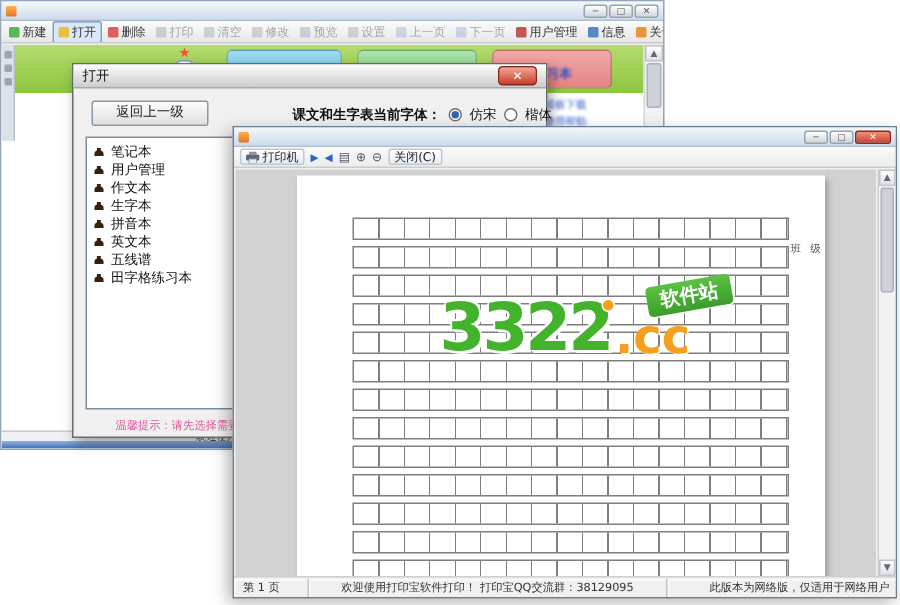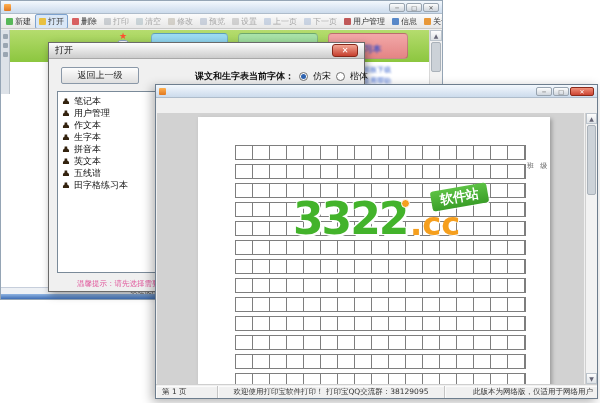--- a/index.html
+++ b/index.html
@@ -125,21 +125,21 @@
                transform:rotate(-10deg); box-shadow:1px 1px 0 #fff; }
   #fg-scrollbar { position:absolute; right:0; top:28px; bottom:14px; width:12px;
                   background:#f2f2f2; border-left:1px solid #d0d0d0; }
   #fg-sb-thumb { margin:1px; height:70px; background:#ccd2d8; border:1px solid #aab2ba; border-radius:2px; }
   #fg-sb-down { position:absolute; bottom:0; left:0; right:0; }
   #fg-status { position:absolute; left:0; right:0; bottom:0; height:14px; display:flex;
                background:#f0f0f0; border-top:1px solid #cfcfcf; font-size:7.5px; color:#333;
                align-items:center; }
   .st-cell { border-right:1px solid #c4c4c4; box-shadow:inset 1px 1px 1px rgba(255,255,255,.8);
              height:12px; display:flex; align-items:center; }
-  #st-page { width:62px; padding-left:6px; }
+  #st-page { width:50px; padding-left:6px; }
   #st-msg { flex:1; justify-content:center; }
   #st-note { width:152px; justify-content:flex-end; padding-right:4px; border-right:none; }
 </style>
 </head>
 <body>
 
 <div id="bg-window">
   <div class="titlebar">
     <span class="app-icon"></span>
     <span class="win-controls">
@@ -306,20 +306,38 @@
 
 <div id="fg-window">
   <div class="titlebar">
     <span class="app-icon"></span>
     <span class="win-controls">
       <span class="wc">─</span>
       <span class="wc">□</span>
       <span class="wc close-red">✕</span>
     </span>
   </div>
+  <div id="fg-toolbar">
+    <span class="fg-btn">
+      <svg width="9" height="8" viewBox="0 0 9 8">
+          <rect x="2" y="0" width="5" height="2" fill="#8a94a0"></rect>
+          <rect x="0" y="2" width="9" height="4" rx="1" fill="#5a6a7a"></rect>
+          <rect x="2" y="5" width="5" height="3" fill="#e8ecf0" stroke="#8a94a0" stroke-width="0.5"></rect>
+        </svg>
+      <span>打印机</span>
+    </span>
+    <span class="nav-tri">▶</span>
+    <span class="nav-tri">◀</span>
+    <span class="fg-ic">▤</span>
+    <span class="fg-ic">⊕</span>
+    <span class="fg-ic">⊖</span>
+    <span class="fg-btn">
+      <span>关闭(C)</span>
+    </span>
+  </div>
   <div id="fg-content">
     <div id="page">
       <span id="page-header-right">班 级</span>
       <div id="grid">
           <div class="grid-row"></div>
           <div class="grid-row"></div>
           <div class="grid-row"></div>
           <div class="grid-row"></div>
           <div class="grid-row"></div>
           <div class="grid-row"></div>

